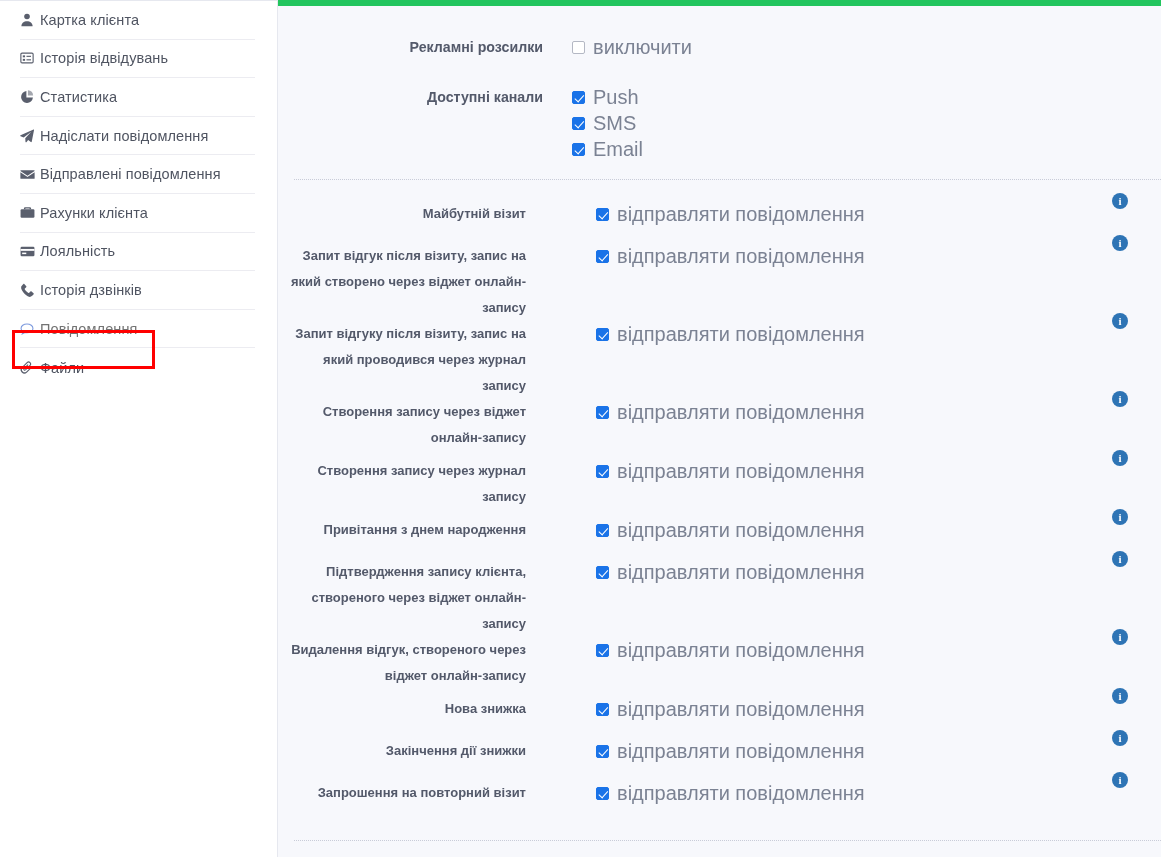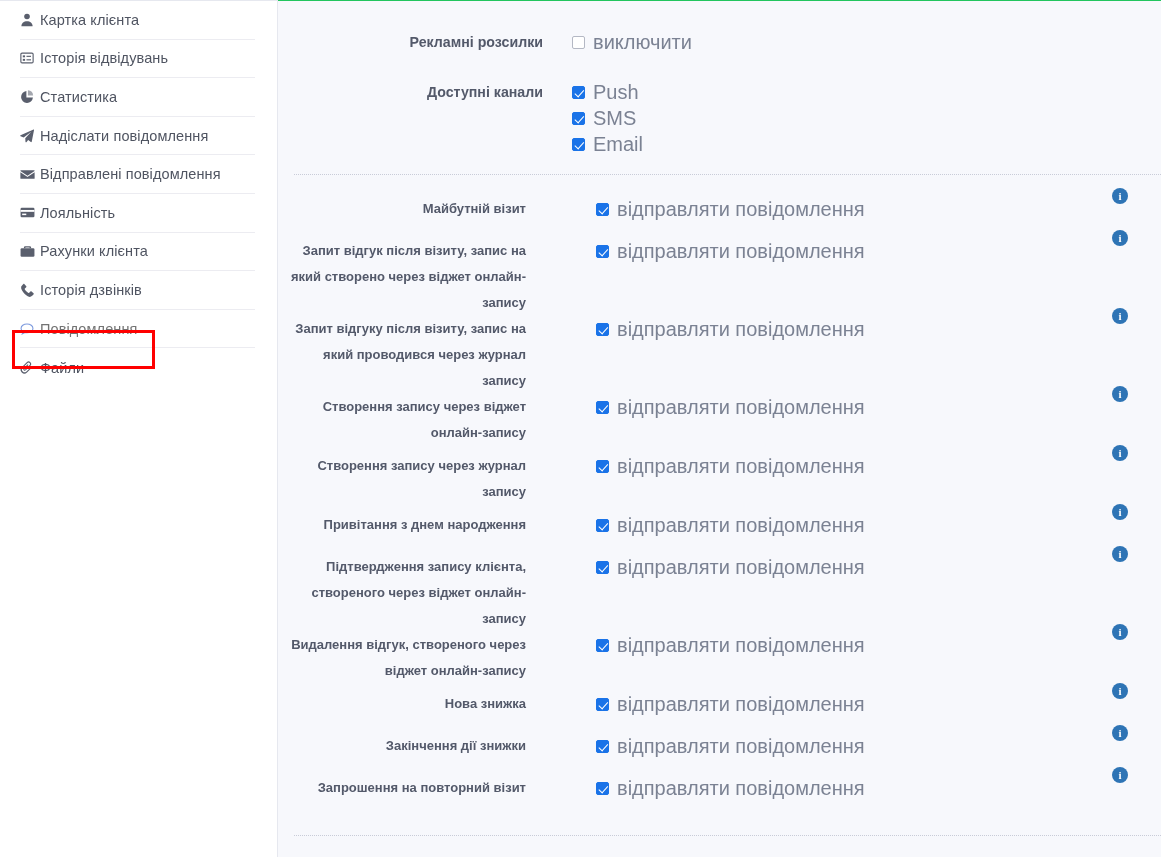--- a/index.html
+++ b/index.html
@@ -66,21 +66,21 @@
     border: 3px solid #ff0000;
     pointer-events: none;
     z-index: 5;
   }
 
   
   .content {
     flex: 1 1 auto;
     position: relative;
     background: #f7f8fc;
-    border-top: 1px solid #22c55e;
+    border-top: 6px solid #22c55e;
     overflow: hidden;
   }
 
   .form-block { padding-top: 28px; }
 
   .frow {
     display: flex;
     align-items: flex-start;
     position: relative;
     margin-bottom: 0px;
@@ -248,40 +248,40 @@
               <path d="M0.8 3.6h14.4v8.8H0.8z" opacity="0"></path>
               <path d="M1 3.4h14a.6.6 0 0 1 .6.6v.3L8 9.3.4 4.3V4a.6.6 0 0 1 .6-.6zM.4 5.7l7.3 4.8a.6.6 0 0 0 .6 0l7.3-4.8V12a.6.6 0 0 1-.6.6H1A.6.6 0 0 1 .4 12z"></path>
             </svg>
         </span>
         <span class="nav-label">Відправлені повідомлення</span>
       </li>
 
       <li class="nav-item">
         <span class="nav-ico">
           <svg width="15" height="15" viewBox="0 0 16 16" fill="currentColor">
+              <path d="M5.6 2.4h4.8a1.5 1.5 0 0 1 1.5 1.5v.7h-1.6v-.5a.3.3 0 0 0-.3-.3H6a.3.3 0 0 0-.3.3v.5H4.1v-.7a1.5 1.5 0 0 1 1.5-1.5z"></path>
+              <rect x="0.6" y="4.6" width="14.8" height="8.9" rx="1.3"></rect>
+            </svg>
+        </span>
+        <span class="nav-label">Рахунки клієнта</span>
+      </li>
+
+      <li class="nav-item">
+        <span class="nav-ico">
+          <svg width="15" height="15" viewBox="0 0 16 16" fill="currentColor">
               <rect x="0.6" y="3" width="14.8" height="10" rx="1.3"></rect>
               <rect x="0.6" y="5.3" width="14.8" height="2" fill="#ffffff"></rect>
               <rect x="2.3" y="9.2" width="4.4" height="1.6" fill="#ffffff"></rect>
             </svg>
         </span>
         <span class="nav-label">Лояльність</span>
       </li>
 
       <li class="nav-item">
         <span class="nav-ico">
-          <svg width="15" height="15" viewBox="0 0 16 16" fill="currentColor">
-              <path d="M5.6 2.4h4.8a1.5 1.5 0 0 1 1.5 1.5v.7h-1.6v-.5a.3.3 0 0 0-.3-.3H6a.3.3 0 0 0-.3.3v.5H4.1v-.7a1.5 1.5 0 0 1 1.5-1.5z"></path>
-              <rect x="0.6" y="4.6" width="14.8" height="8.9" rx="1.3"></rect>
-            </svg>
-        </span>
-        <span class="nav-label">Рахунки клієнта</span>
-      </li>
-
-      <li class="nav-item">
-        <span class="nav-ico">
           <svg width="14" height="14" viewBox="0 0 16 16" fill="currentColor">
               <path d="M11.4 16c-1.3 0-3.6-1-6-3.4C2.6 9.8.6 6.3 1.4 4.1c.3-.8 2-2.7 2.5-3 .3-.2.7-.2 1 .1l2.3 2.6c.3.3.2.8-.1 1L5.6 6.2c-.2.2-.3.5-.2.8.3.7 1 1.7 1.8 2.5s1.8 1.5 2.5 1.8c.3.1.6 0 .8-.2l1.4-1.5c.2-.3.7-.3 1-.1l2.6 2.3c.3.3.3.7.1 1-.3.5-2.2 2.2-3 2.5-.4.2-.8.3-1.2.3z"></path>
             </svg>
         </span>
         <span class="nav-label">Історія дзвінків</span>
       </li>
 
       <li class="nav-item active">
         <span class="nav-ico">
           <svg width="14" height="14" viewBox="0 0 16 16" fill="none" stroke="currentColor" stroke-width="1.25">

